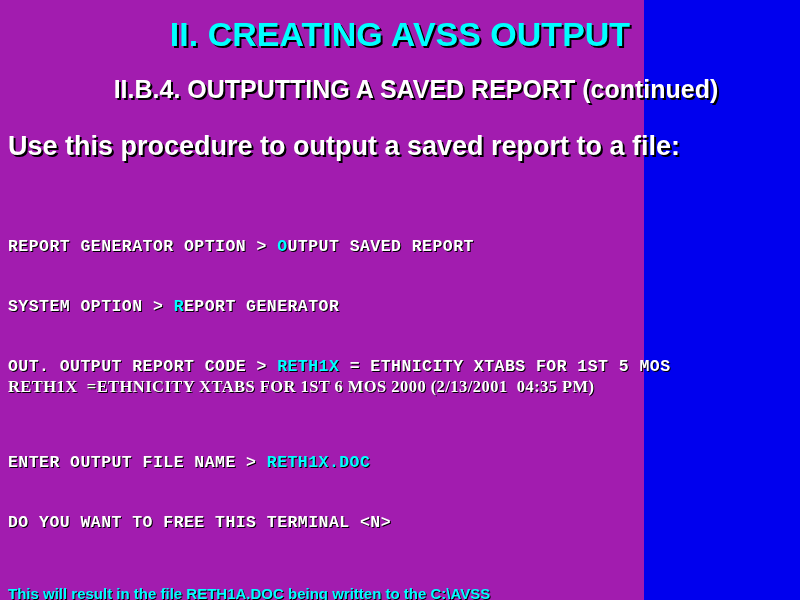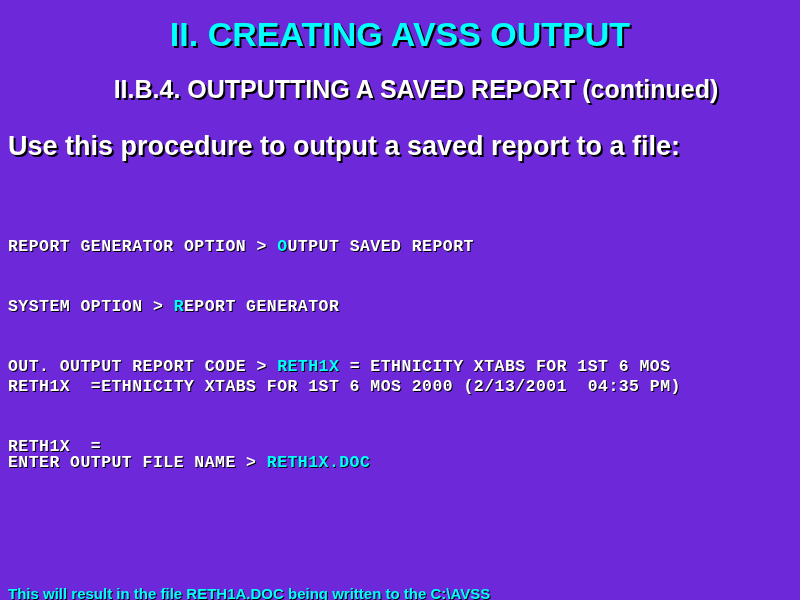--- a/index.html
+++ b/index.html
@@ -11,23 +11,23 @@
     width: 800px;
     height: 600px;
     background: #0000EE;
     overflow: hidden;
     font-family: "Liberation Sans", sans-serif;
     -webkit-font-smoothing: none;
   }
 
   .slide {
     position: relative;
-    width: 800px;
+    width: 644px;
     height: 600px;
-    background: #6d28d9;
+    background: #a21caf;
   }
 
   
   .slide-title {
     position: absolute;
     top: 14px;
     left: 0;
     width: 800px;
     text-align: center;
     font-family: "Liberation Sans", sans-serif;
@@ -75,21 +75,21 @@
     font-family: "Liberation Mono", "DejaVu Sans Mono", monospace;
     font-weight: bold;
     font-size: 16.5px;
     line-height: 20px;
     color: #FFFFFF;
     text-shadow: 1px 1px 0 #000000;
     white-space: pre;
     letter-spacing: 0.45px;
   }
   .mono-block.block-1 { top: 197px; }
-  .mono-block.block-2 { top: 337px; }
+  .mono-block.block-2 { top: 337px; font-family: Liberation Serif, serif; }
   .mono-block.block-3 { top: 413px; }
 
   .mono-line { display: block; height: 20px; }
   .cy { color: #00FFFF; }
 
   
   .note {
     position: absolute;
     top: 531px;
     left: 8px;
@@ -111,30 +111,30 @@
 
   <div class="slide-title">II. CREATING AVSS OUTPUT</div>
 
   <div class="slide-subtitle">II.B.4. OUTPUTTING A SAVED REPORT (continued)</div>
 
   <div class="lead-text">Use this procedure to output a saved report to a file:</div>
 
   <div class="mono-block block-1">
     <span class="mono-line"><span>REPORT GENERATOR OPTION &gt; </span><span class="cy">O</span><span>UTPUT SAVED REPORT</span></span>
     <span class="mono-line"><span>SYSTEM OPTION &gt; </span><span class="cy">R</span><span>EPORT GENERATOR</span></span>
-    <span class="mono-line"><span>OUT. OUTPUT REPORT CODE &gt; </span><span class="cy">RETH1X</span><span> = ETHNICITY XTABS FOR 1ST 6 MOS</span></span>
+    <span class="mono-line"><span>OUT. OUTPUT REPORT CODE &gt; </span><span class="cy">RETH1X</span><span> = ETHNICITY XTABS FOR 1ST 5 MOS</span></span>
   </div>
 
   <div class="mono-block block-2">
     <span class="mono-line"><span>RETH1X  =ETHNICITY XTABS FOR 1ST 6 MOS 2000 (2/13/2001  04:35 PM)</span><span class="cy"></span><span></span></span>
-    <span class="mono-line"><span>RETH1X  =</span><span class="cy"></span><span></span></span>
   </div>
 
   <div class="mono-block block-3">
     <span class="mono-line"><span>ENTER OUTPUT FILE NAME &gt; </span><span class="cy">RETH1X.DOC</span><span></span></span>
+    <span class="mono-line"><span>DO YOU WANT TO FREE THIS TERMINAL &lt;N&gt;</span><span class="cy"></span><span></span></span>
     
   </div>
 
   <div class="note">
     <span class="note-line">This will result in the file RETH1A.DOC being written to the C:\AVSS</span>
   </div>
 
 </div>
 
 </body></html>

